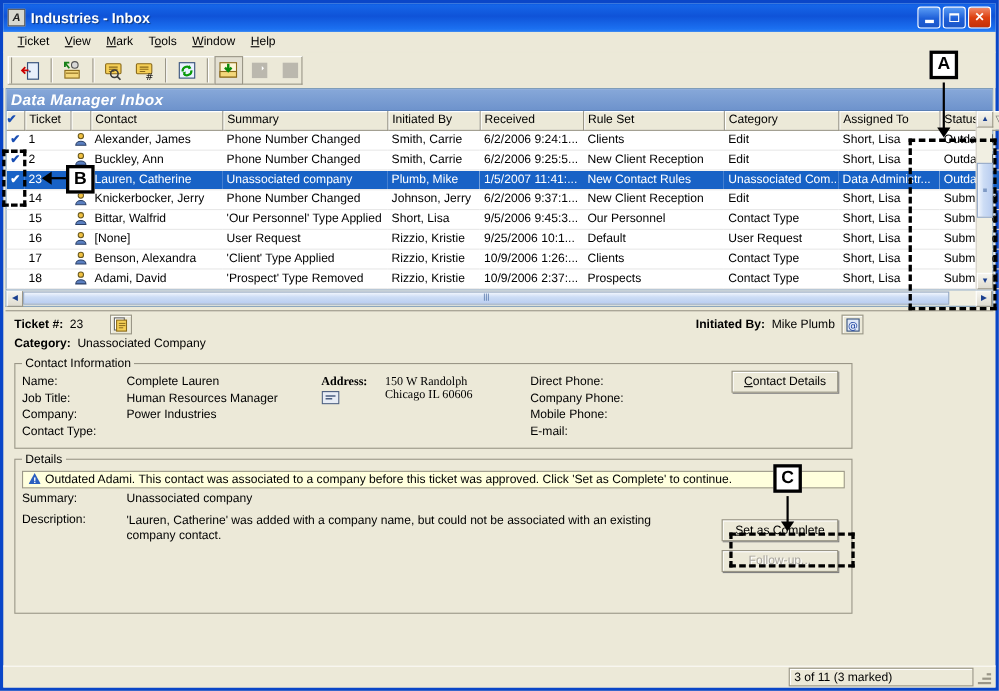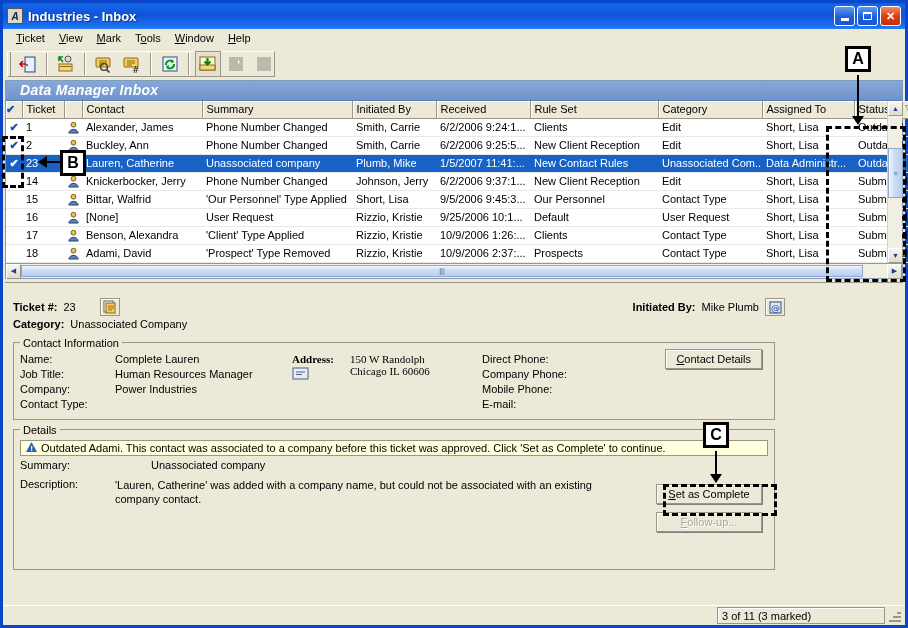--- a/index.html
+++ b/index.html
@@ -86,21 +86,21 @@
   
   .gridwrap {
     margin: 0 2px; flex: 0 0 auto;
     border: 1px solid #7f9db9;
     background: #fff;
   }
   .grid-caption {
     height: 20px; background: #7b9fd4;
     background: linear-gradient(180deg,#87a8d9,#6e93cc);
     color: #fff; font-size: 14px; font-weight: bold; font-style: italic;
-    padding-left: 14px; line-height: 19px;
+    padding-left: 4px; line-height: 19px;
     border-bottom: 1px solid #5a7fb5;
     letter-spacing: .3px;
   }
   table.grid { border-collapse: collapse; width: 100%; table-layout: fixed; }
   table.grid th {
     background: #ece9d8; font-weight: normal; font-size: 11px;
     text-align: left; height: 17px; padding: 0 4px;
     border-right: 1px solid #9a9687;
     border-bottom: 1px solid #9a9687;
     box-shadow: inset 1px 1px 0 #fff;
@@ -152,21 +152,21 @@
     background: linear-gradient(180deg,#f2f6fd,#cdddf5 40%,#b9cdf0);
     display:flex;align-items:center;justify-content:center; font-size:7px;color:#3a5f99;
   }
 
   
   .detail {
     flex: 1 1 auto; margin: 3px 2px 0 2px;
     border-top: 1px solid #9a9687;
     background: #ece9d8;
     position: relative;
-    padding: 16px 8px 0 8px;
+    padding: 4px 8px 0 8px;
     overflow: hidden;
   }
   .d-row { display: flex; align-items: center; height: 17px; }
   .lbl-b { font-weight: bold; font-size: 11px; }
   .val { font-size: 11px; }
   .icon-btn {
     width: 20px; height: 18px; border: 1px solid #9a9687;
     background: #ece9d8; box-shadow: inset 1px 1px 0 #fff;
     display: inline-flex; align-items: center; justify-content: center;
     margin-left: 6px;
@@ -617,21 +617,21 @@
       <legend>Details</legend>
       <div class="warnbar">
         <span class="warn-icon">
           <svg width="11" height="11" viewBox="0 0 11 11">
             <path d="M5.5 0 L11 10 H0 Z" fill="#2b5fbf"></path>
             <text x="5.5" y="9" font-size="7" text-anchor="middle" fill="#fff" font-family="DejaVu Sans" font-weight="bold">!</text>
           </svg>
         </span>
         <span>Outdated Adami. This contact was associated to a company before this ticket was approved. Click 'Set as Complete' to continue.</span>
       </div>
-      <div class="fl" style="height:19px;gap:36px;">
+      <div class="fl" style="height:19px;">
         <span class="k">Summary:</span>
         <span class="v">Unassociated company</span>
       </div>
       <div class="fl" style="height:auto; align-items:flex-start;">
         <span class="k">Description:</span>
         <span class="v" style="width:490px; line-height:14px; display:block;">'Lauren, Catherine' was added with a company name, but could not be associated with an existing company contact.</span>
       </div>
 
       <div class="btn" style="position:absolute; right:12px; top:48px; min-width:106px;"><u>S</u>et as Complete</div>
       <div class="btn disabled" style="position:absolute; right:12px; top:76px; min-width:106px;"><u>F</u>ollow-up...</div>

